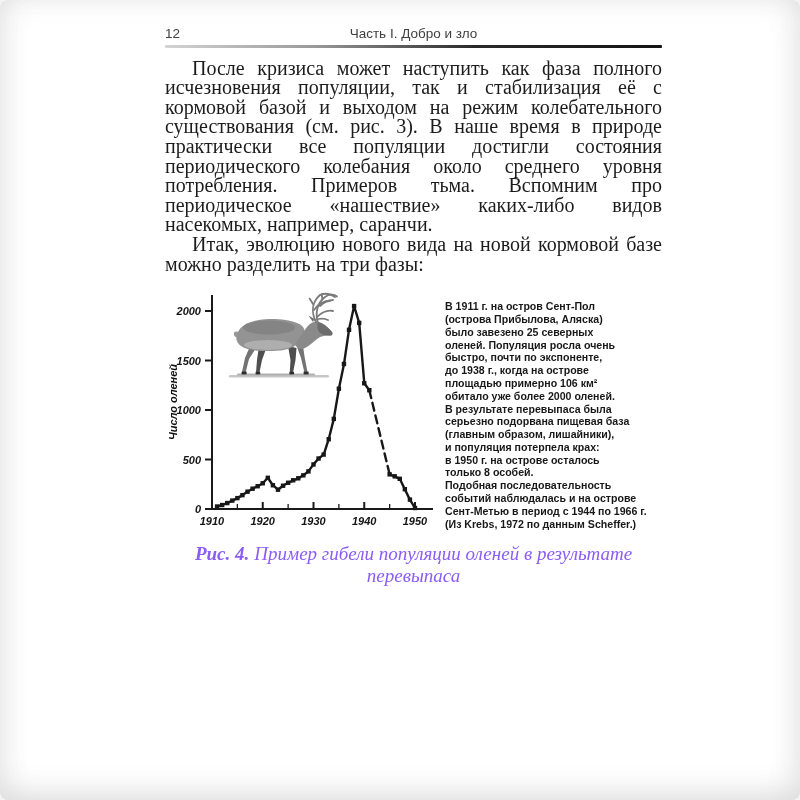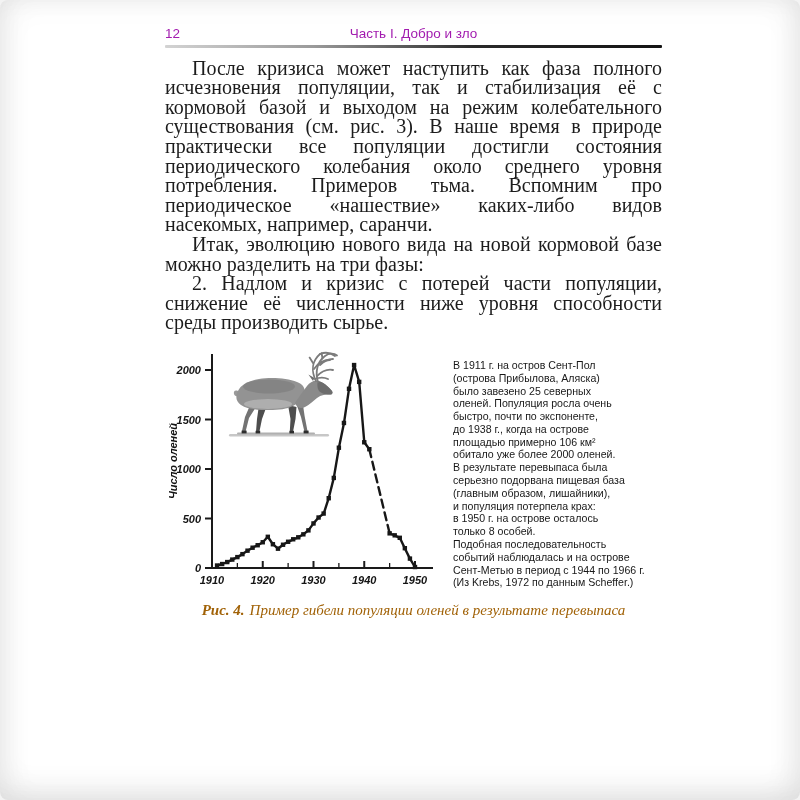--- a/index.html
+++ b/index.html
@@ -20,21 +20,21 @@
       inset 0 0 36px rgba(0,0,0,.045),
       inset 0 -16px 26px rgba(0,0,0,.055),
       inset 14px 0 24px rgba(0,0,0,.03),
       inset -14px 0 24px rgba(0,0,0,.035);
     color:#1c1c1c;
   }
   
   .page-header{
     display:flex;align-items:flex-start;
     font-family:"Liberation Sans", sans-serif;
-    font-size:13.5px;color:#a21caf;
+    font-size:13.5px;color:#404040;
   }
   .page-number{width:40px;flex:none;}
   .running-title{flex:1;text-align:center;}
   .header-spacer{width:40px;flex:none;}
   .header-rule{
     margin-top:4px;height:2.6px;
     background:linear-gradient(to right,#d3d3d3 0%,#9a9a9a 30%,#2a2a2a 62%,#141414 100%);
     border-radius:1px;
   }
   
@@ -45,29 +45,29 @@
     text-align:justify;
     text-indent:27px;
   }
   
   .figure{margin:10px 0 0 0;}
   .fig-row{display:flex;align-items:flex-start;}
   .chart-wrap{position:relative;width:276px;height:256px;flex:none;}
   .chart-wrap svg.chart{width:276px;height:256px;display:block;}
   .deer-svg{position:absolute;left:56px;top:8px;width:120px;height:92px;}
   .fig-note{
-    flex:none;width:228px;margin-left:12px;padding-top:16px;
+    flex:none;width:228px;margin-left:4px;padding-top:16px;
     font-family:"Liberation Sans", sans-serif;
-    font-weight:400;font-size:10.6px;line-height:12.8px;
+    font-weight:700;font-size:10.6px;line-height:12.8px;
     color:#181818;
     white-space:pre-line;
   }
   .figure figcaption{
     margin-top:3px;text-align:center;
-    font-style:italic;font-size:15px;color:#a16207;
+    font-style:italic;font-size:19px;color:#8b5cf6;
   }
   .cap-label{font-weight:700;margin-right:5px;}
   
   .axis{stroke:#1a1a1a;stroke-width:2;fill:none;}
   .axis-minor{stroke:#1a1a1a;stroke-width:1.3;}
   .ticklabel{font:italic 700 11px "Liberation Sans", sans-serif;fill:#141414;}
   .series{stroke:#171717;stroke-width:2.4;fill:none;stroke-linejoin:round;stroke-linecap:round;}
   .series.dashed{stroke-dasharray:8 5;}
   .marker{fill:#171717;}
 </style>
@@ -79,21 +79,20 @@
   <header class="page-header">
     <span class="page-number">12</span>
     <span class="running-title">Часть I. Добро и зло</span>
     <span class="header-spacer"></span>
   </header>
   <div class="header-rule"></div>
 
   <main class="body-text">
     <p>После кризиса может наступить как фаза полного исчезновения популяции, так и стабилизация её с кормовой базой и выходом на режим колебательного существования (см. рис. 3). В наше время в природе практически все популяции достигли состояния периодического колебания около среднего уровня потребления. Примеров тьма. Вспомним про периодическое «нашествие» каких-либо видов насекомых, например, саранчи.</p>
     <p>Итак, эволюцию нового вида на новой кормовой базе можно разделить на три фазы:</p>
-    <p>2. Надлом и кризис с потерей части популяции, снижение её численности ниже уровня способности среды производить сырье.</p>
   </main>
 
   <figure class="figure">
     <div class="fig-row">
 
       <div class="chart-wrap">
         <svg class="chart" viewBox="0 0 276 256" xmlns="http://www.w3.org/2000/svg">
             <path d="M47 11 V225 H268" class="axis"></path>
             <line x1="40" y1="225" x2="47" y2="225" class="axis"></line>
             <text x="36" y="229" text-anchor="end" class="ticklabel">0</text>

